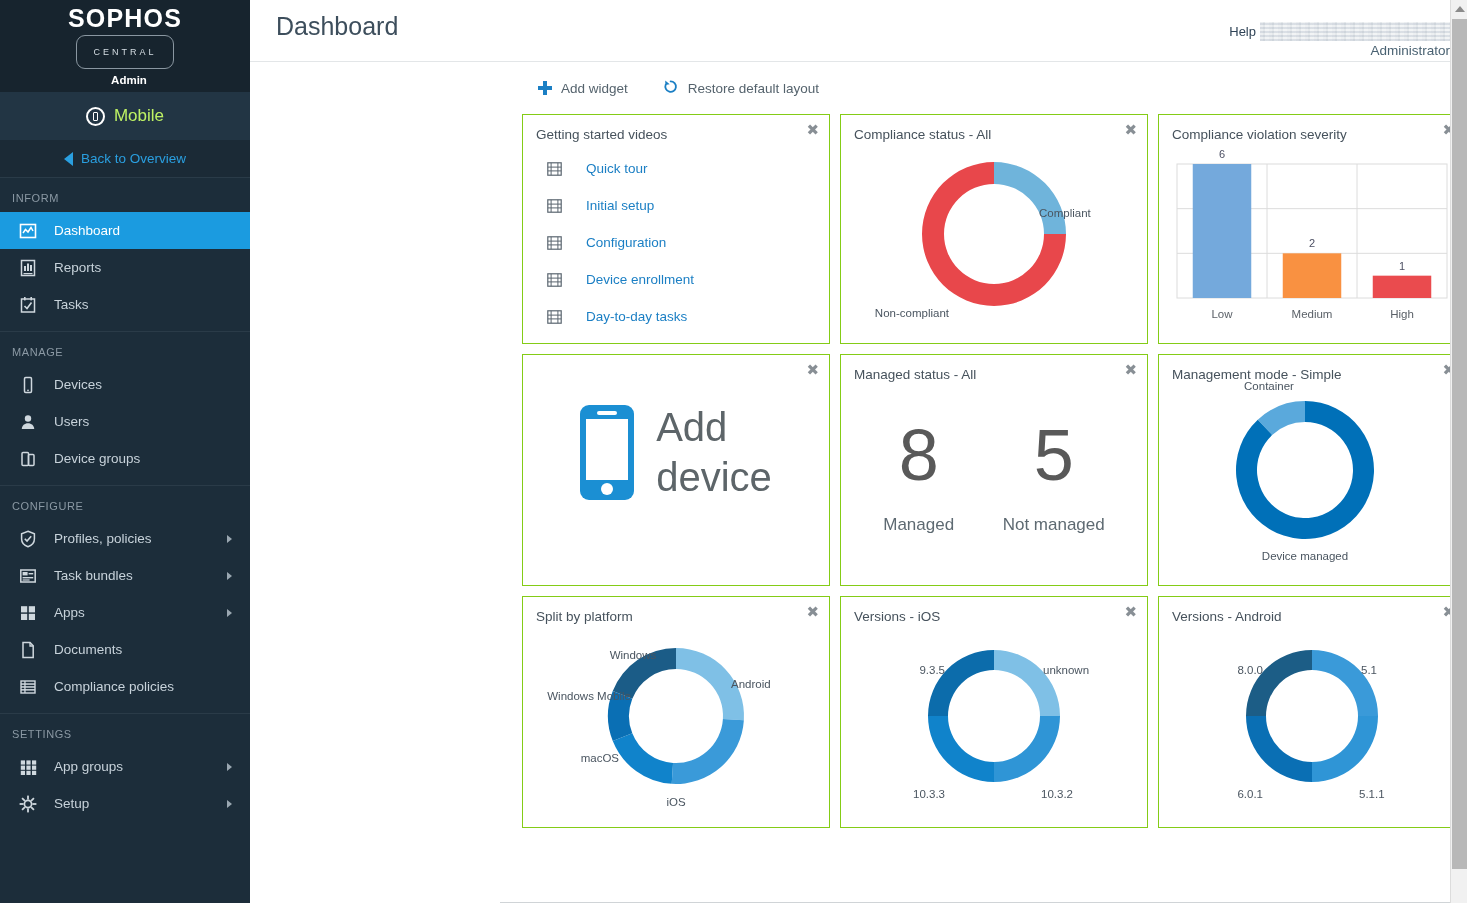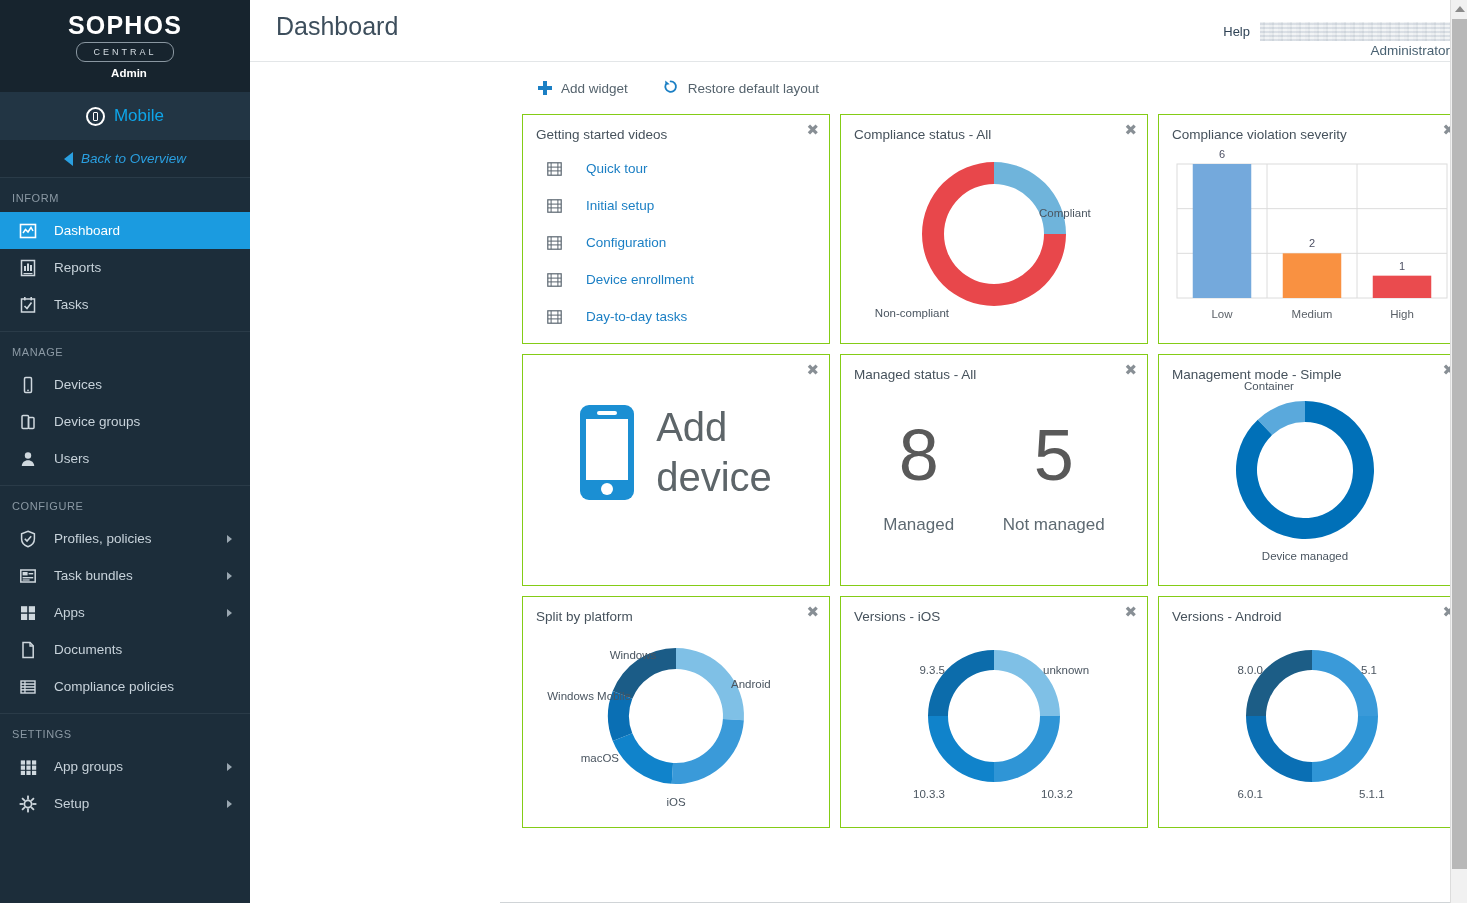--- a/index.html
+++ b/index.html
@@ -22,43 +22,42 @@
     height: 92px; background: #17242e;
     display: flex; flex-direction: column; align-items: center; justify-content: center;
   }
   .logo-word {
     color: #ffffff; font-size: 25px; font-weight: bold;
     letter-spacing: 1.2px; line-height: 1;
   }
   .logo-central {
     margin-top: 4px;
     border: 1px solid #8a97a1; border-radius: 9px;
-    padding: 4px 16px;
+    padding: 11px 16px;
     font-size: 9px; letter-spacing: 3px; color: #d5dde3;
   }
   .logo-admin { margin-top: 5px; font-size: 11.5px; font-weight: bold; color: #ffffff; margin-left: 8px; }
 
   .mobile-band {
     height: 48px; background: #223544;
     display: flex; align-items: center; justify-content: center;
     gap: 9px; cursor: pointer;
   }
-  .mobile-band .label { color: #0ea5e9; font-size: 17px; }
+  .mobile-band .label { color: #bef264; font-size: 17px; }
   .circle-icon {
     width: 19px; height: 19px; border: 2px solid #ffffff; border-radius: 50%;
     display: flex; align-items: center; justify-content: center;
   }
   .circle-icon i { display:block; width: 5px; height: 9px; border: 1.6px solid #ffffff; border-radius: 1px; }
 
   .back-band {
     height: 38px; background: #1b2a36;
     display: flex; align-items: center; justify-content: center; gap: 8px;
     cursor: pointer;
     border-bottom: 1px solid #2a3b48;
-    font-style: italic;
   }
   .back-band .label { color: #2a9fe0; font-size: 13.5px; }
   .tri-left {
     width: 0; height: 0;
     border-top: 7px solid transparent; border-bottom: 7px solid transparent;
     border-right: 9px solid #2a9fe0;
   }
 
   .nav-group-title {
     padding: 14px 0 8px 12px;
@@ -85,21 +84,21 @@
 
   .topbar {
     height: 62px; flex: 0 0 62px;
     border-bottom: 1px solid #e3e6e8;
     display: flex; align-items: flex-start; justify-content: space-between;
     padding: 10px 20px 0 26px;
     background: #ffffff;
   }
   .page-title { font-size: 25px; color: #3d4e5c; font-weight: normal; line-height: 1.3; }
   .topbar-right { text-align: right; padding-top: 12px; }
-  .topbar-row1 { display: flex; align-items: center; justify-content: flex-end; gap: 10px; }
+  .topbar-row1 { display: flex; align-items: center; justify-content: flex-end; gap: 4px; }
   .help-link { color: #2f4356; font-size: 13px; cursor: pointer; }
   .redacted {
     width: 190px; height: 19px;
     background:
       repeating-linear-gradient(90deg, #eceff1 0 3px, #e3e7ea 3px 5px, #f2f4f5 5px 9px),
       repeating-linear-gradient(0deg, rgba(180,190,205,.35) 0 2px, rgba(255,255,255,.5) 2px 4px);
     background-blend-mode: multiply;
     opacity: .95;
   }
   .admin-label { color: #4a6272; font-size: 13.5px; margin-top: 2px; }
@@ -256,34 +255,34 @@
             <svg width="18" height="18" viewBox="0 0 18 18">
               <rect x="5.5" y="1.5" width="7" height="15" rx="1.2" fill="none" stroke="#cfd8de" stroke-width="1.5"></rect>
                 <circle cx="9" cy="14.3" r="0.9" fill="#cfd8de"></circle>
             </svg>
           </span>
           <span>Devices</span>
         </div>
         <div class="nav-item">
           <span class="nav-ico">
             <svg width="18" height="18" viewBox="0 0 18 18">
+              <circle cx="9" cy="5.5" r="3.2" fill="#cfd8de"></circle>
+                <path d="M2.8 16c0-3.6 2.8-5.8 6.2-5.8s6.2 2.2 6.2 5.8z" fill="#cfd8de"></path>
+            </svg>
+          </span>
+          <span>Users</span>
+        </div>
+        <div class="nav-item">
+          <span class="nav-ico">
+            <svg width="18" height="18" viewBox="0 0 18 18">
               <rect x="3" y="2.5" width="6.5" height="13" rx="1" fill="none" stroke="#cfd8de" stroke-width="1.5"></rect>
                 <rect x="9.5" y="4.5" width="5.5" height="11" rx="1" fill="none" stroke="#cfd8de" stroke-width="1.5"></rect>
             </svg>
           </span>
           <span>Device groups</span>
-        </div>
-        <div class="nav-item">
-          <span class="nav-ico">
-            <svg width="18" height="18" viewBox="0 0 18 18">
-              <circle cx="9" cy="5.5" r="3.2" fill="#cfd8de"></circle>
-                <path d="M2.8 16c0-3.6 2.8-5.8 6.2-5.8s6.2 2.2 6.2 5.8z" fill="#cfd8de"></path>
-            </svg>
-          </span>
-          <span>Users</span>
         </div>
         <div class="nav-sep"></div>
         <div class="nav-group-title">CONFIGURE</div>
         <div class="nav-item">
           <span class="nav-ico">
             <svg width="18" height="18" viewBox="0 0 18 18">
               <path d="M9 1.3 L15.4 3.7 V9c0 4-3 6.6-6.4 7.8C5.6 15.6 2.6 13 2.6 9V3.7z" fill="none" stroke="#cfd8de" stroke-width="1.5"></path>
                 <polyline points="5.8,8.8 8,11 12.2,6.2" fill="none" stroke="#cfd8de" stroke-width="1.6"></polyline>
             </svg>
           </span>

